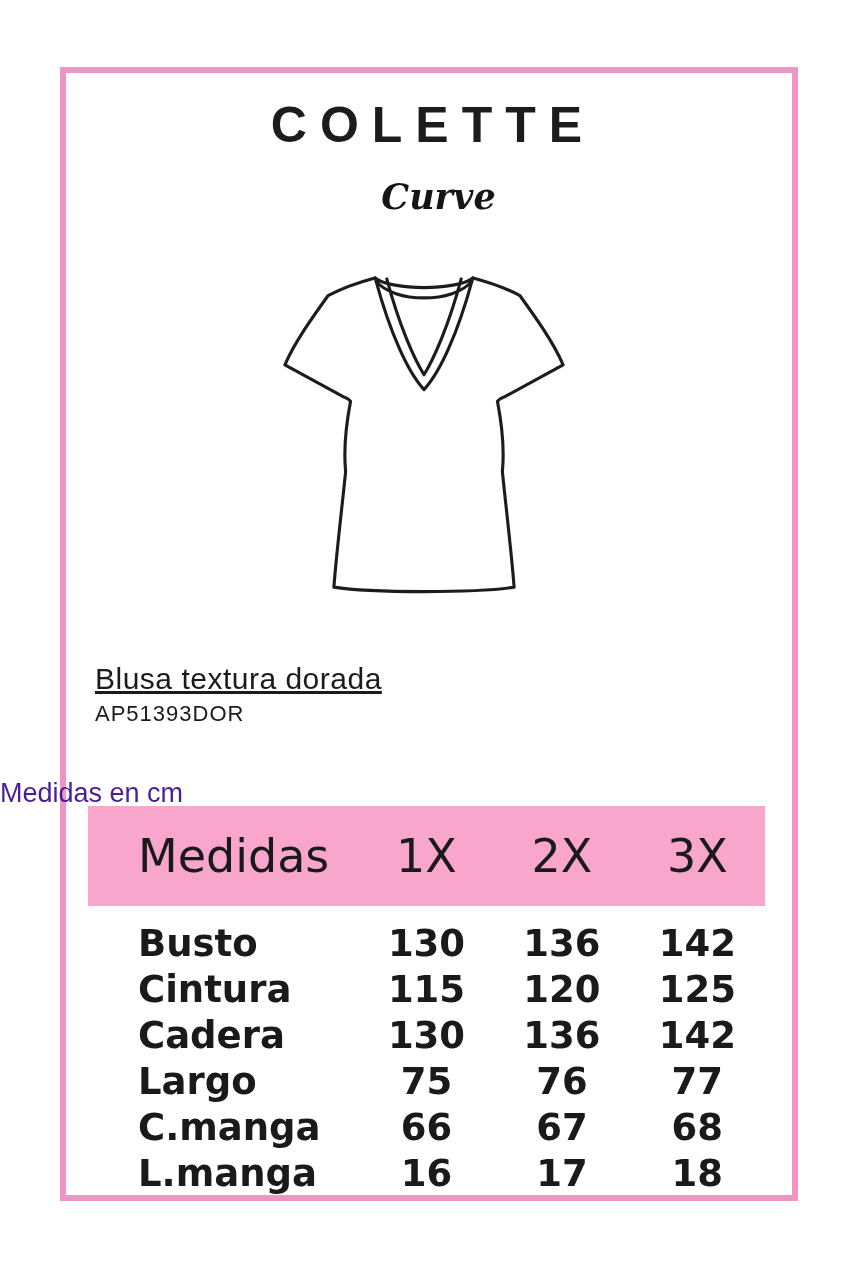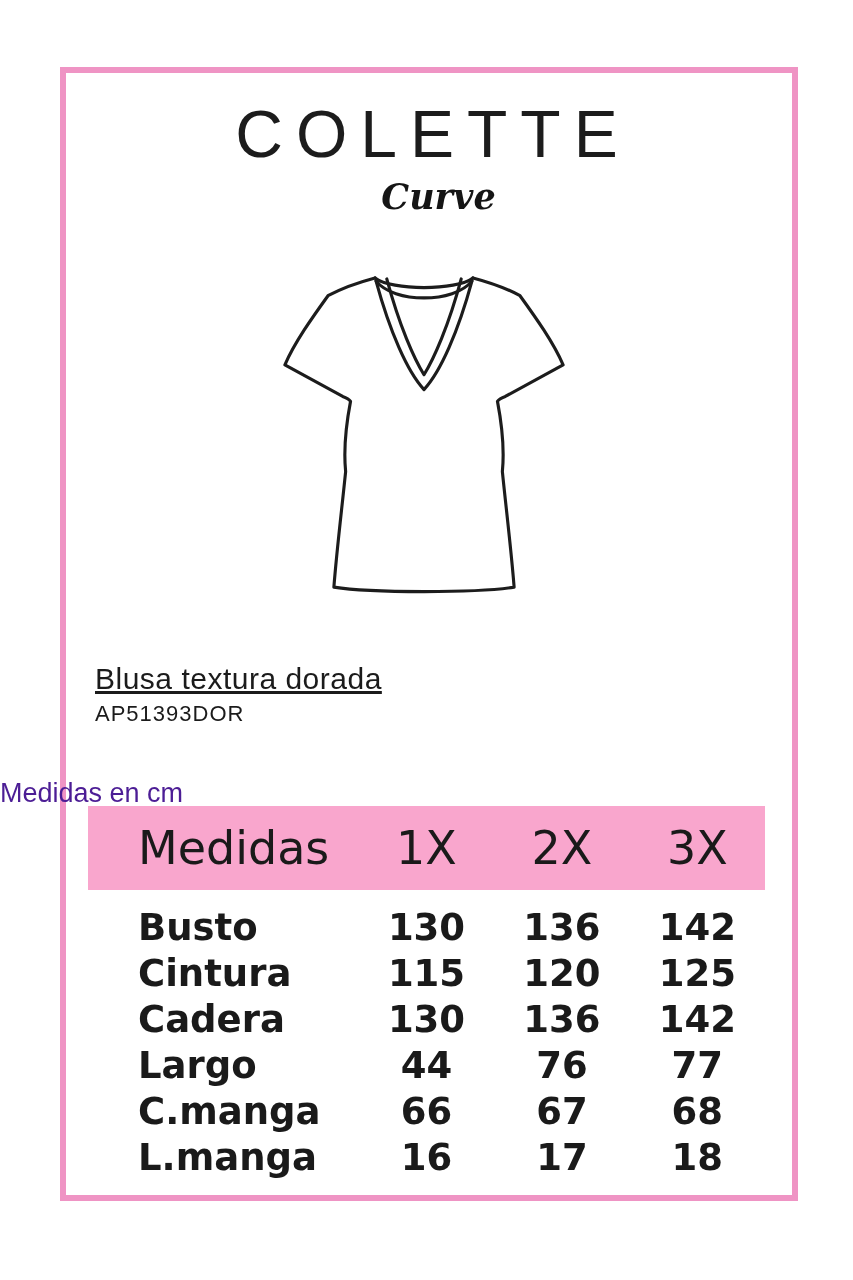--- a/index.html
+++ b/index.html
@@ -14,22 +14,22 @@
   .frame {
     position:absolute; left:60px; top:67px;
     width:726px; height:1122px;
     border:6px solid #ef94c4;
     background:#ffffff;
   }
   .logo-name {
     position:absolute; top:96px; left:0; width:100%;
     text-align:center;
     font-family:"Liberation Sans", sans-serif;
-    font-weight:400;
-    font-size:66px;
+    font-weight:700;
+    font-size:50px;
     letter-spacing:13px;
     text-indent:13px;
     color:#1c1c1c;
     white-space:nowrap;
   }
   .logo-tagline {
     position:absolute; top:176px; left:12px; width:100%;
     text-align:center;
     font-family:"DejaVu Serif", serif;
     font-style:italic;
@@ -59,21 +59,21 @@
     text-align:left;
     font-family:"Liberation Sans", sans-serif;
     font-size:27px;
     color:#4c1d95;
   }
   .size-table {
     position:absolute; left:88px; top:806px;
     width:677px;
   }
   .thead {
-    height:84px;
+    height:100px;
     background:#f9a6cd;
     display:grid;
     grid-template-columns:40% 1fr 1fr 1fr;
     align-items:center;
     font-size:46px;
     font-weight:500;
     color:#1a1a1a;
   }
   .tbody { padding-top:14px;font-weight:bold; }
   .trow {
@@ -148,21 +148,21 @@
         <div class="cell-num">125</div>
       </div>
       <div class="trow">
         <div class="cell-label">Cadera</div>
         <div class="cell-num">130</div>
         <div class="cell-num">136</div>
         <div class="cell-num">142</div>
       </div>
       <div class="trow">
         <div class="cell-label">Largo</div>
-        <div class="cell-num">44</div>
+        <div class="cell-num">75</div>
         <div class="cell-num">76</div>
         <div class="cell-num">77</div>
       </div>
       <div class="trow">
         <div class="cell-label">C.manga</div>
         <div class="cell-num">66</div>
         <div class="cell-num">67</div>
         <div class="cell-num">68</div>
       </div>
       <div class="trow">

